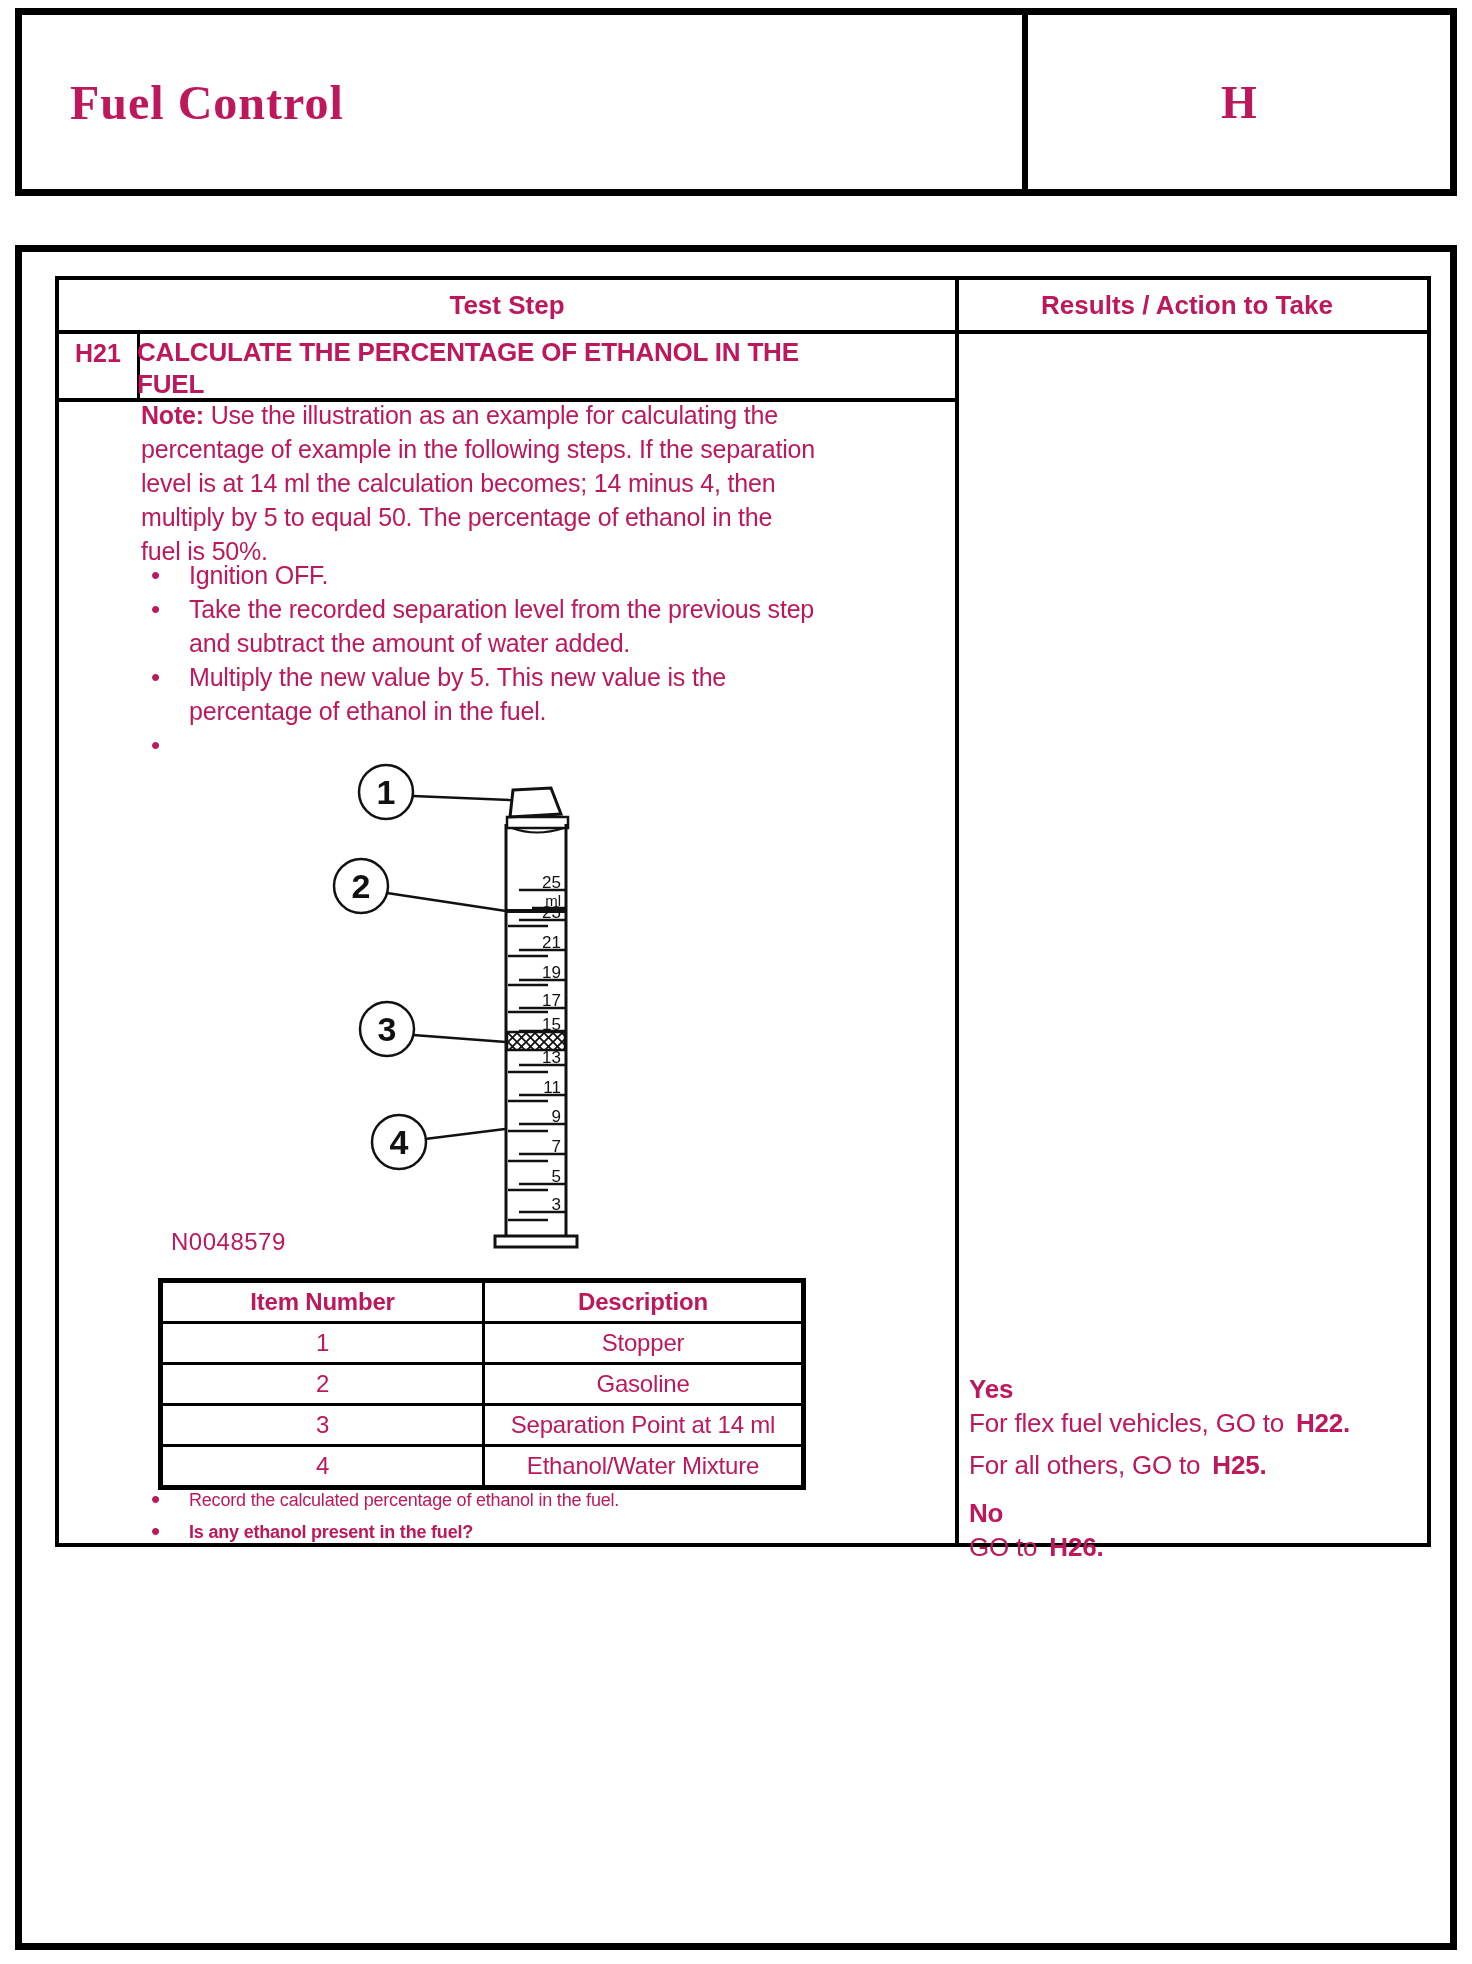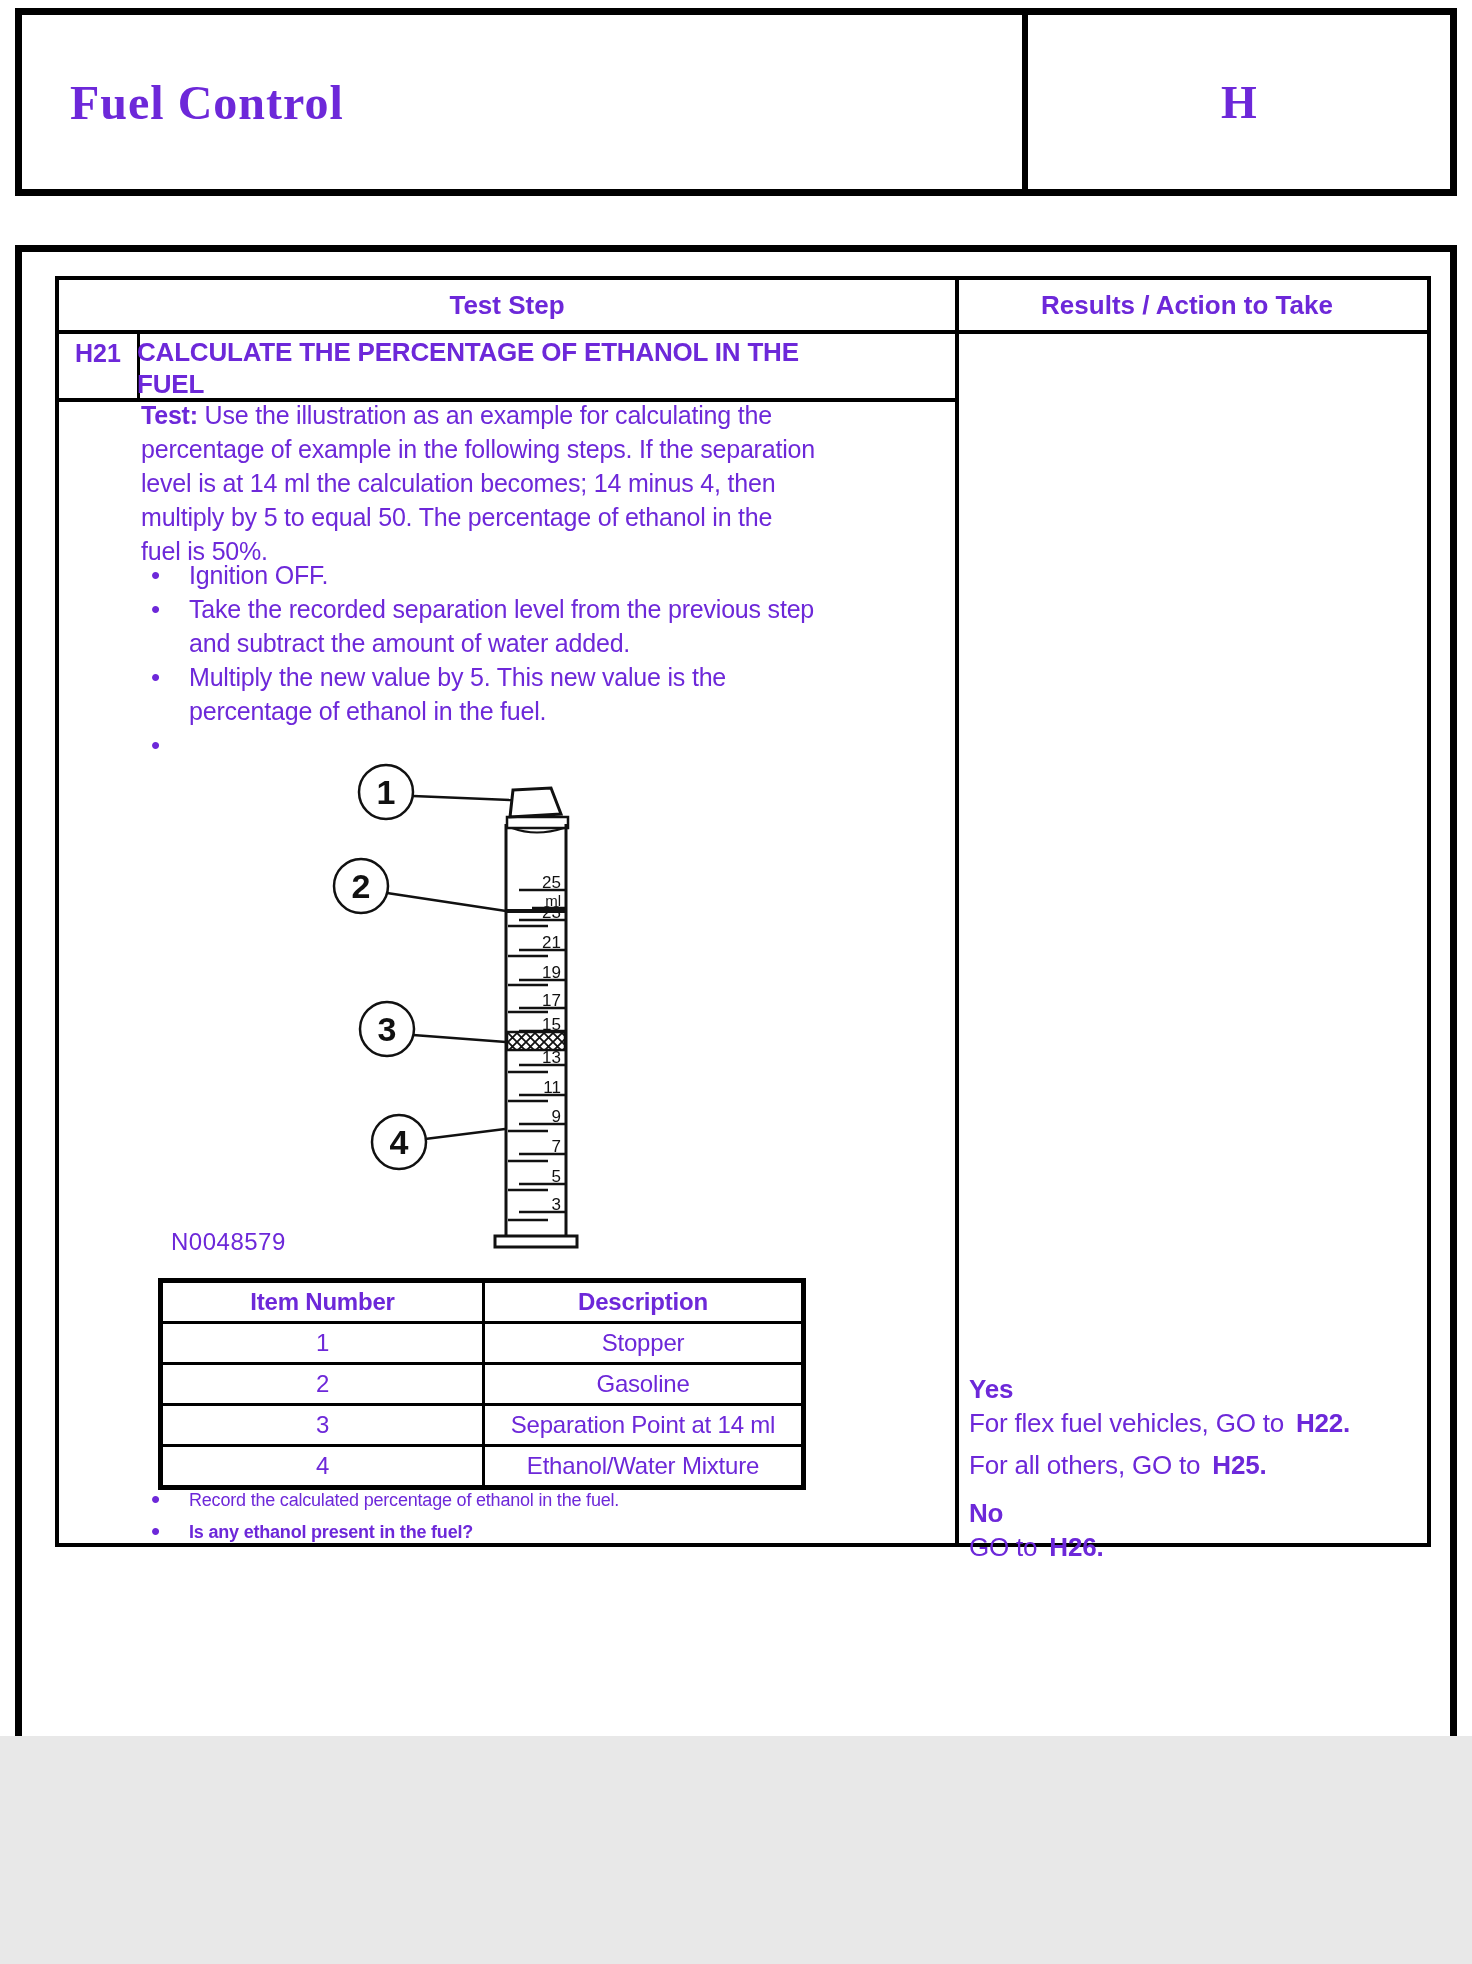--- a/index.html
+++ b/index.html
@@ -1,18 +1,18 @@
 <!DOCTYPE html>
 <html><head>
 <meta charset="utf-8">
 <style>
   html,body{margin:0;padding:0;background:#e8e8e8;}
   .page{
-    position:relative;width:1472px;height:1736px;background:#ffffff;
-    font-family:"Liberation Sans","DejaVu Sans",sans-serif;color:#6d28d9;
+    position:relative;width:1472px;height:1964px;background:#ffffff;
+    font-family:"Liberation Sans","DejaVu Sans",sans-serif;color:#be185d;
     overflow:hidden;
   }
   
   .header-box{
     position:absolute;left:15px;top:8px;width:1442px;height:188px;
     border:7px solid #000;box-sizing:border-box;display:flex;
   }
   .hb-left{
     width:1006px;border-right:6px solid #000;box-sizing:border-box;
     display:flex;align-items:center;padding-left:48px;
@@ -114,21 +114,21 @@
     <div class="tt-hdr-line"></div>
     <div class="tt-hdr-left">Test Step</div>
     <div class="tt-hdr-right">Results / Action to Take</div>
 
     <div class="h21-line"></div>
     <div class="h21-divider"></div>
     <div class="h21-id">H21</div>
     <div class="h21-title">CALCULATE THE PERCENTAGE OF ETHANOL IN THE FUEL</div>
 
     <div class="note">
-      <div><b>Test:</b><span> Use the illustration as an example for calculating the</span></div>
+      <div><b>Note:</b><span> Use the illustration as an example for calculating the</span></div>
       <div>percentage of example in the following steps. If the separation</div>
       <div>level is at 14 ml the calculation becomes; 14 minus 4, then</div>
       <div>multiply by 5 to equal 50. The percentage of ethanol in the</div>
       <div>fuel is 50%.</div>
     </div>
 
     <ul class="bullets">
       <li><span>Ignition OFF.</span></li>
       <li>
         <div>Take the recorded separation level from the previous step</div>

